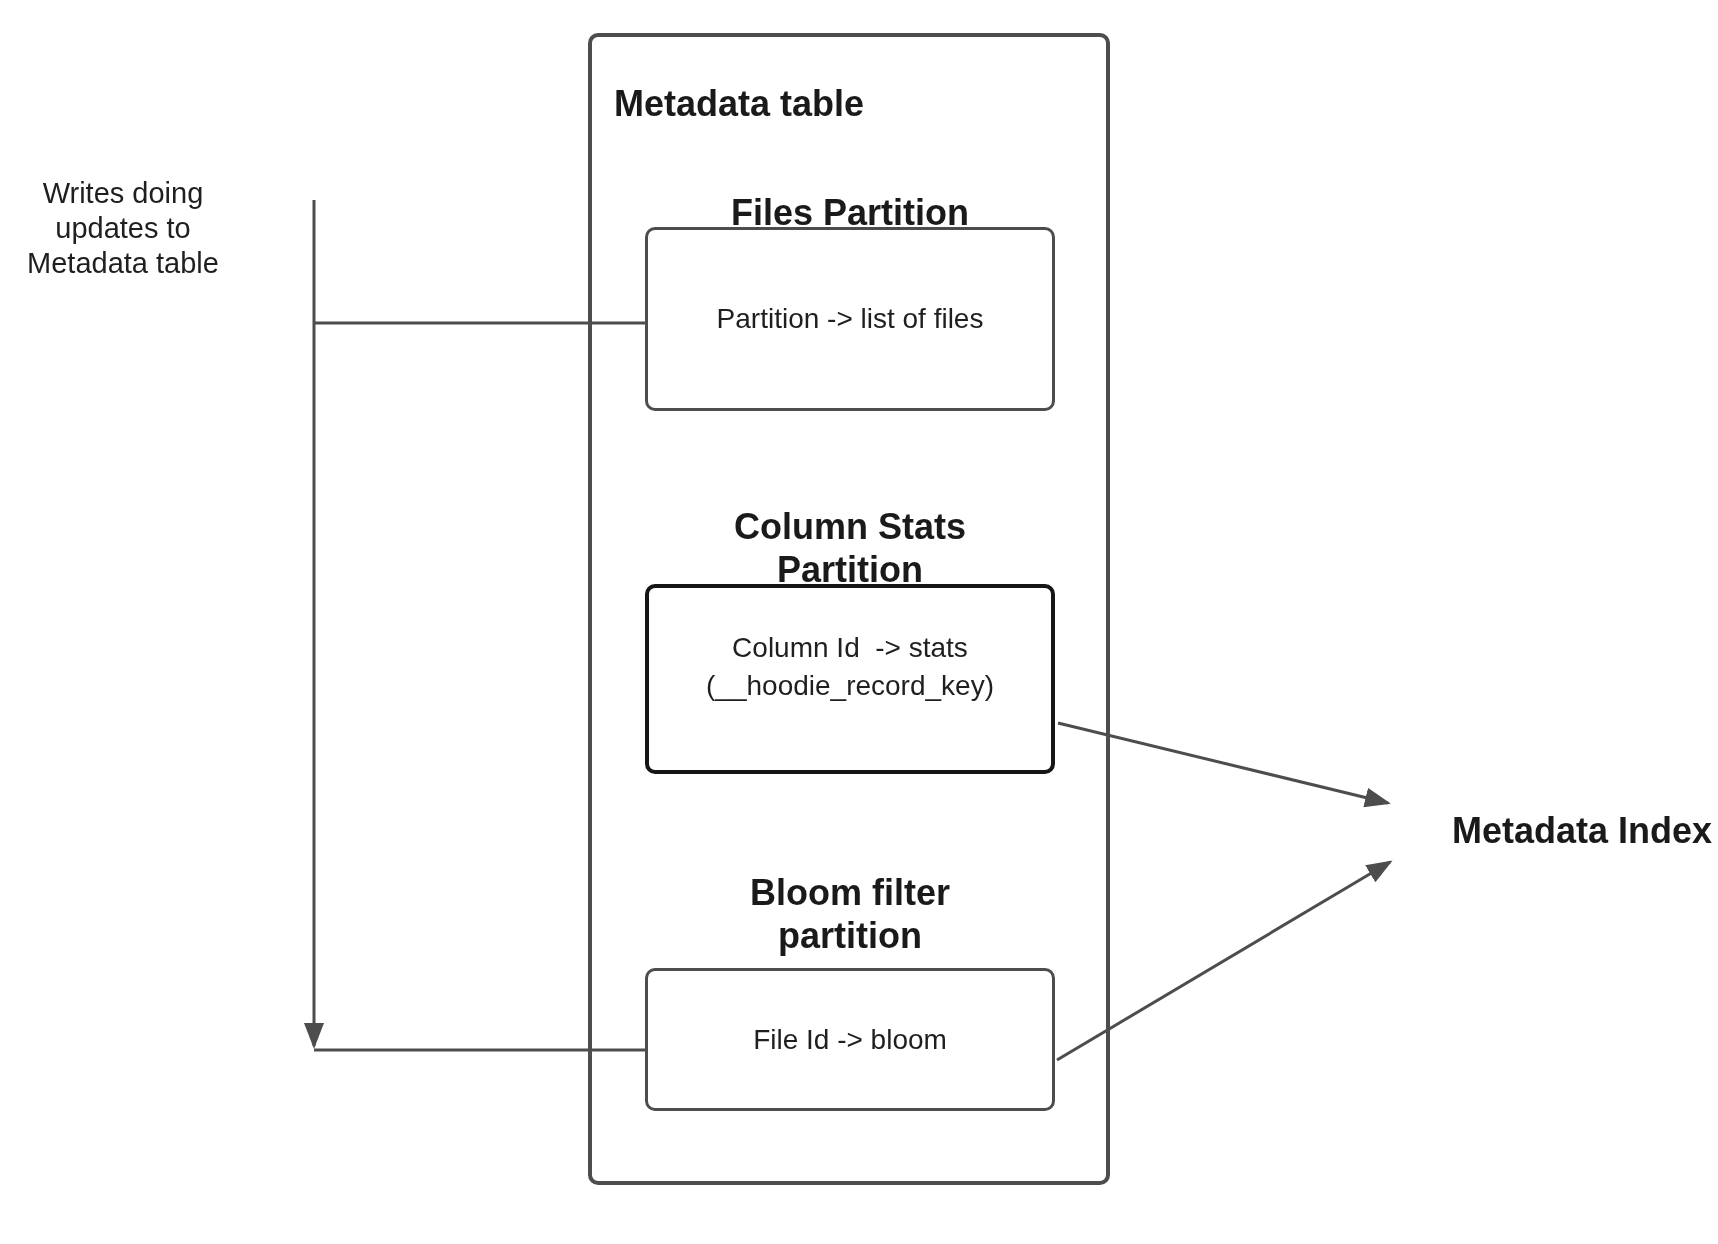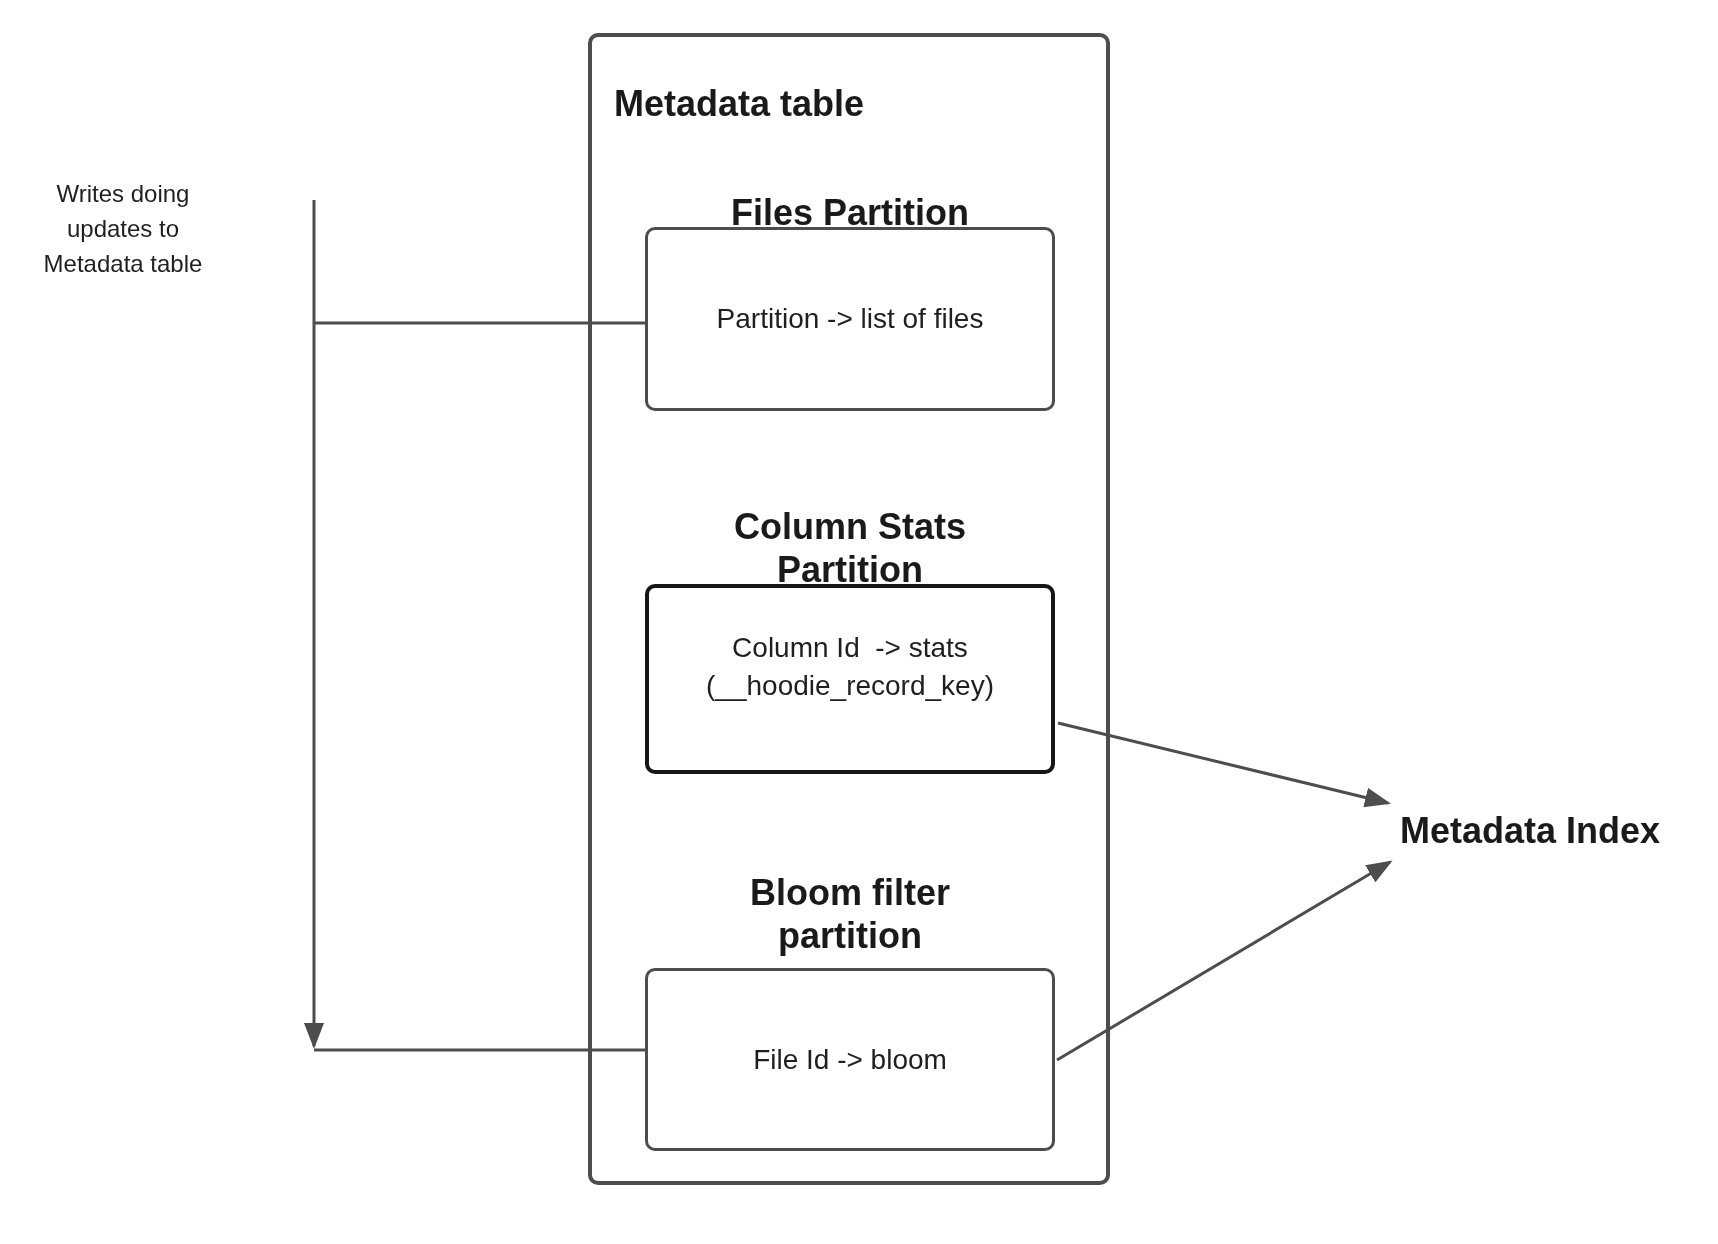--- a/index.html
+++ b/index.html
@@ -10,21 +10,21 @@
     font-family:"Liberation Sans","DejaVu Sans",sans-serif;
     color:#1f1f1f;
     overflow:hidden;
   }
   .abs{position:absolute;}
   .preline{white-space:pre-wrap;}
 
   
   .writes-label{
     left:12px;top:176px;width:222px;
-    font-size:24px;line-height:35px;text-align:center;color:#1f1f1f;
+    font-size:29px;line-height:35px;text-align:center;color:#1f1f1f;
   }
 
   
   .outer-box{
     left:588px;top:33px;width:522px;height:1152px;
     border:4px solid #4d4d4d;border-radius:10px;
     box-sizing:border-box;background:transparent;
   }
   .mt-title{
     left:614px;top:83px;
@@ -45,26 +45,26 @@
   .inner-box{
     left:645px;width:410px;
     border:3px solid #4d4d4d;border-radius:10px;
     box-sizing:border-box;
     display:flex;align-items:center;justify-content:center;
     font-size:28px;line-height:38px;text-align:center;color:#1f1f1f;
     background:#ffffff;
   }
   .b-files{top:227px;height:184px;}
   .b-colstats{top:584px;height:190px;border:4px solid #161616;padding-bottom:25px;}
-  .b-bloom{top:968px;height:183px;}
+  .b-bloom{top:968px;height:143px;}
 
   
   .index-title{
     left:1400px;top:810px;width:312px;
-    font-size:36px;font-weight:bold;text-align:left;color:#1a1a1a;
+    font-size:36px;font-weight:bold;text-align:right;color:#1a1a1a;
   }
   .index-sub{
     left:1400px;top:900px;width:312px;
     font-size:28px;line-height:37px;text-align:center;color:#1f1f1f;
   }
 
   
   .connectors{
     left:0;top:0;width:1718px;height:1244px;
     pointer-events:none;

